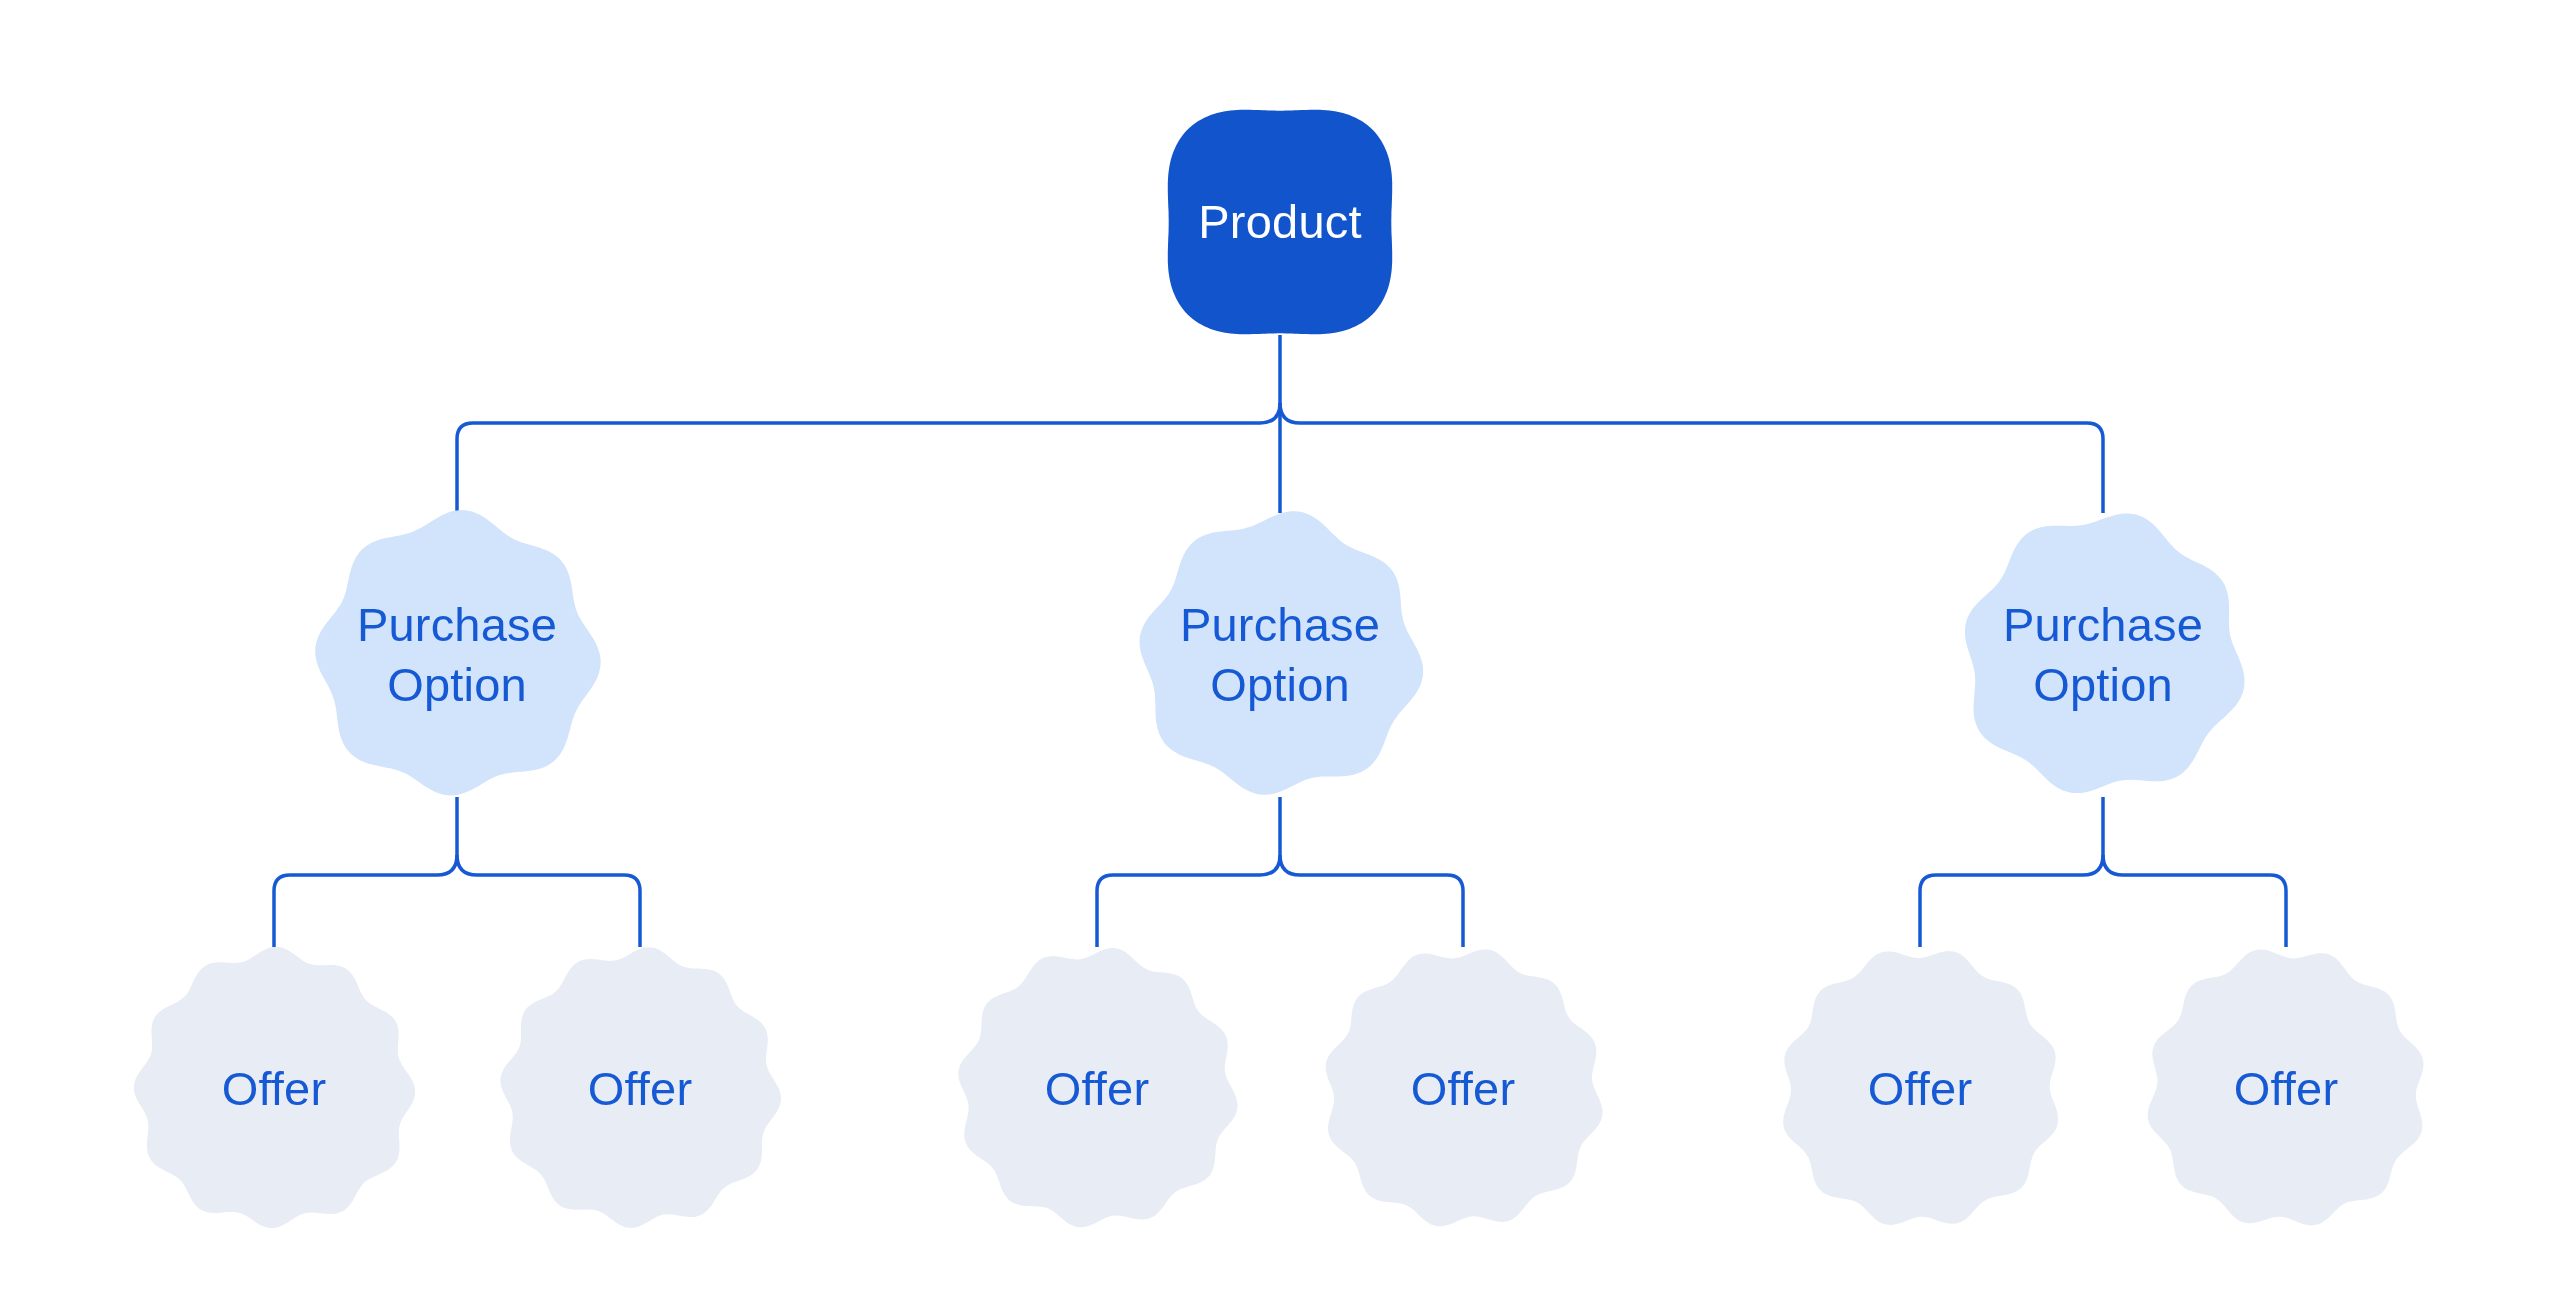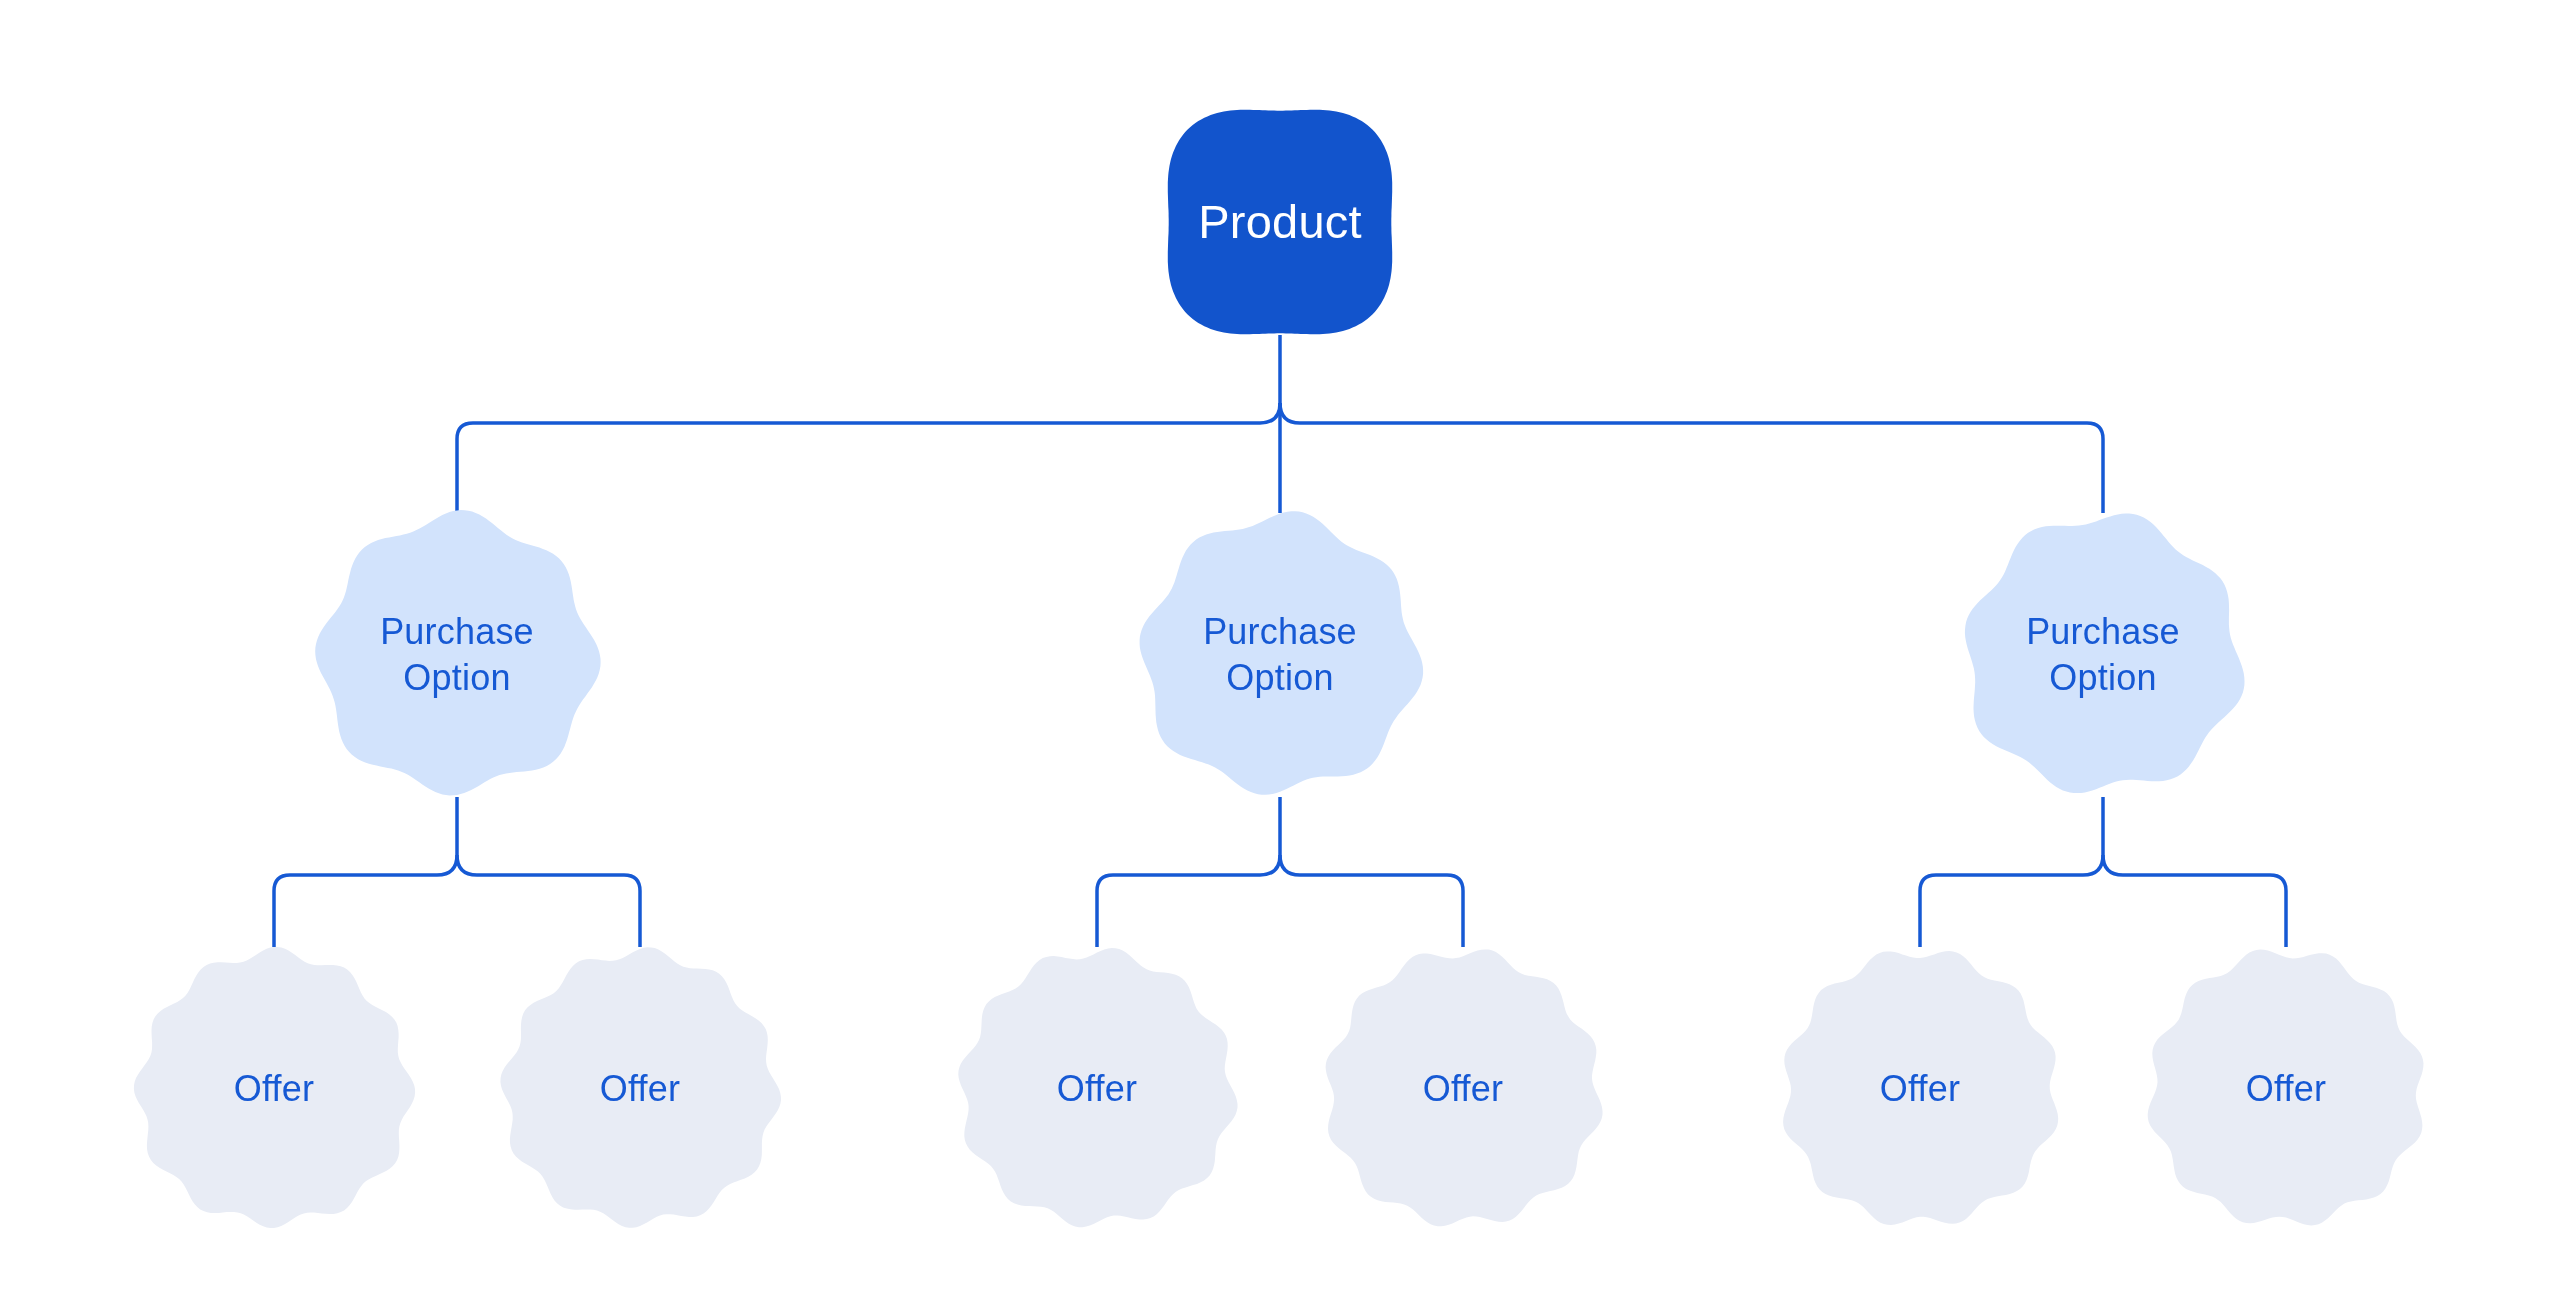--- a/index.html
+++ b/index.html
@@ -27,21 +27,21 @@
     width: 300px; height: 300px;
     display: flex; align-items: center; justify-content: center;
   }
   .node > svg.blob {
     position: absolute; left: 0; top: 0;
     width: 300px; height: 300px;
   }
   .node .label {
     position: relative;
     text-align: center;
-    font-size: 36px;
+    font-size: 47px;
     font-weight: 500;
     letter-spacing: 0.2px;
     line-height: 1.28;
     color: var(--label-text, #1659D4);
     max-width: 215px;
   }
   .product-node .label {
     font-size: 47px;
     color: var(--product-text, #fff);
     max-width: 260px;

